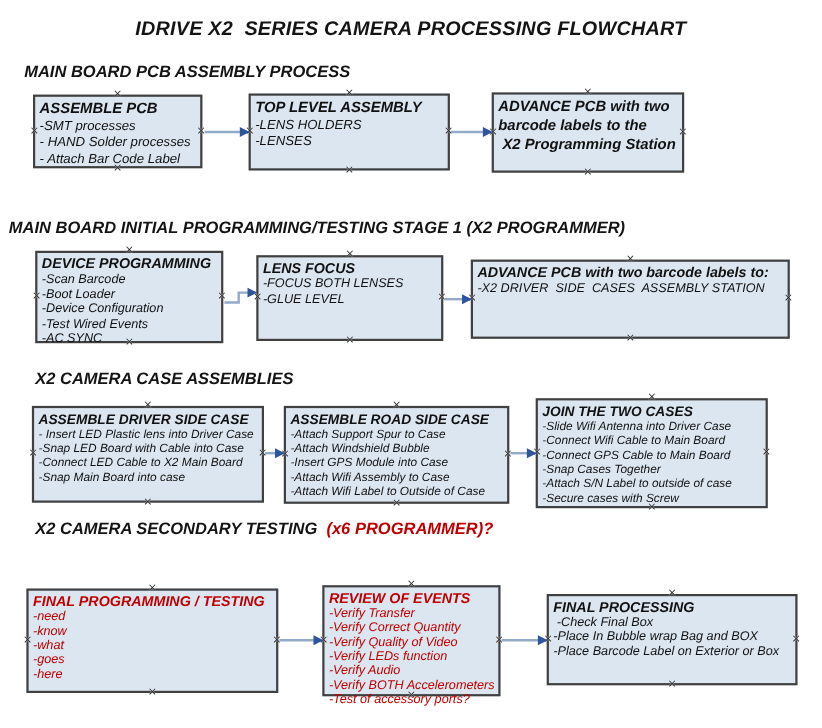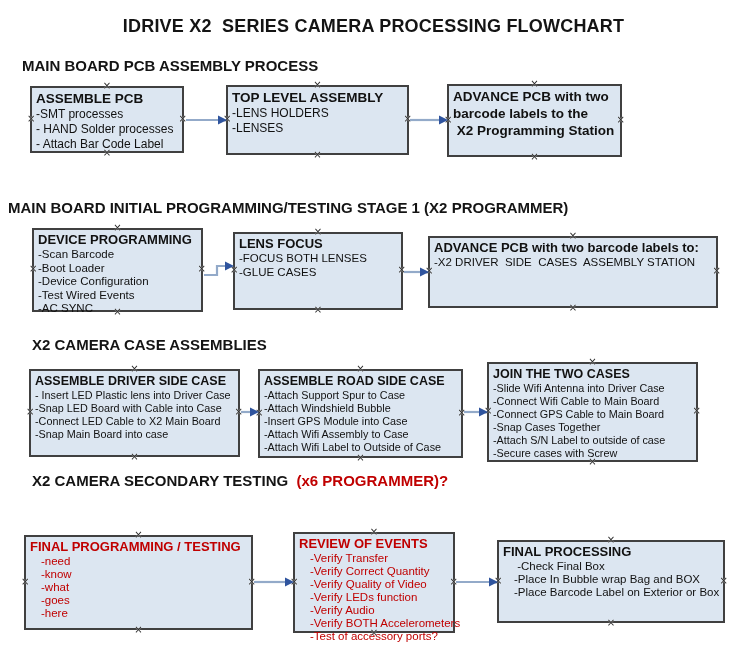--- a/index.html
+++ b/index.html
@@ -1,18 +1,18 @@
 <!DOCTYPE html>
 <html style="--box-fill: #dce6f1; --box-border: #404040; --arrow-line: #93aac9; --arrow-head: #2f549e; --red-text: #c00000;"><head>
 <meta charset="utf-8">
 <style>
   html,body{margin:0;padding:0;background:#ffffff;}
   .canvas{
     position:relative;width:747px;height:662px;background:#fff;overflow:hidden;
-    font-family:"Liberation Sans","DejaVu Sans",sans-serif;color:#111;
+    font-family:"Liberation Sans","DejaVu Sans",sans-serif;color:#111;font-style:italic;
   }
   .title{
     position:absolute;top:16px;left:0;width:747px;text-align:center;
     font-size:18px;font-weight:bold;white-space:pre;letter-spacing:.2px;color:#141414;
   }
   .sec-h{
     position:absolute;font-weight:bold;font-size:15px;white-space:pre;color:#141414;
   }
   .sec-h .red{color:var(--red-text,#c00000);}
   .box{
@@ -24,21 +24,21 @@
   .box-line{white-space:pre;}
   
   .s1 .box-title{font-size:13.5px;line-height:17px;}
   .s1 .box-line{font-size:12px;line-height:15px;}
   .s1.bold-body .box-line{font-weight:bold;font-size:13.5px;line-height:17px;}
   .s2 .box-title{font-size:13px;line-height:16px;}
   .s2 .box-line{font-size:11.5px;line-height:13.5px;}
   .s3 .box-title{font-size:12.5px;line-height:16px;}
   .s3 .box-line{font-size:10.8px;line-height:13px;}
   .s4 .box-title{font-size:13px;line-height:16px;}
-  .s4 .box-line{font-size:11.5px;line-height:13px;margin-left:11px;}
+  .s4 .box-line{font-size:11.5px;line-height:13px;}
   .box.red .box-title,.box.red .box-line{color:var(--red-text,#c00000);}
   
   .anchor{
     position:absolute;font-size:10px;line-height:10px;color:#2b2b2b;
     font-family:"DejaVu Sans",sans-serif;text-shadow:0 0 1px #fff;
   }
   .anchor.t{top:-7px;left:50%;transform:translateX(-50%);}
   .anchor.b{bottom:-7px;left:50%;transform:translateX(-50%);}
   .anchor.l{left:-5px;top:50%;transform:translateY(-56%);}
   .anchor.r{right:-5px;top:50%;transform:translateY(-56%);}
@@ -104,21 +104,21 @@
       </div>
   <span class="anchor t">×</span>
       <span class="anchor b">×</span>
       <span class="anchor l">×</span>
       <span class="anchor r">×</span>
     </div>
   <div class="box s2" style="left:233px;top:232px;width:170px;height:78px">
     <div class="box-title">LENS FOCUS</div>
     <div>
         <div class="box-line">-FOCUS BOTH LENSES</div>
-        <div class="box-line">-GLUE CASES</div>
+        <div class="box-line">-GLUE LEVEL</div>
       </div>
   <span class="anchor t">×</span>
       <span class="anchor b">×</span>
       <span class="anchor l">×</span>
       <span class="anchor r">×</span>
     </div>
   <div class="box s2" style="left:428px;top:236px;width:290px;height:72px">
     <div class="box-title">ADVANCE PCB with two barcode labels to:</div>
     <div>
         <div class="box-line">-X2 DRIVER  SIDE  CASES  ASSEMBLY STATION</div>

